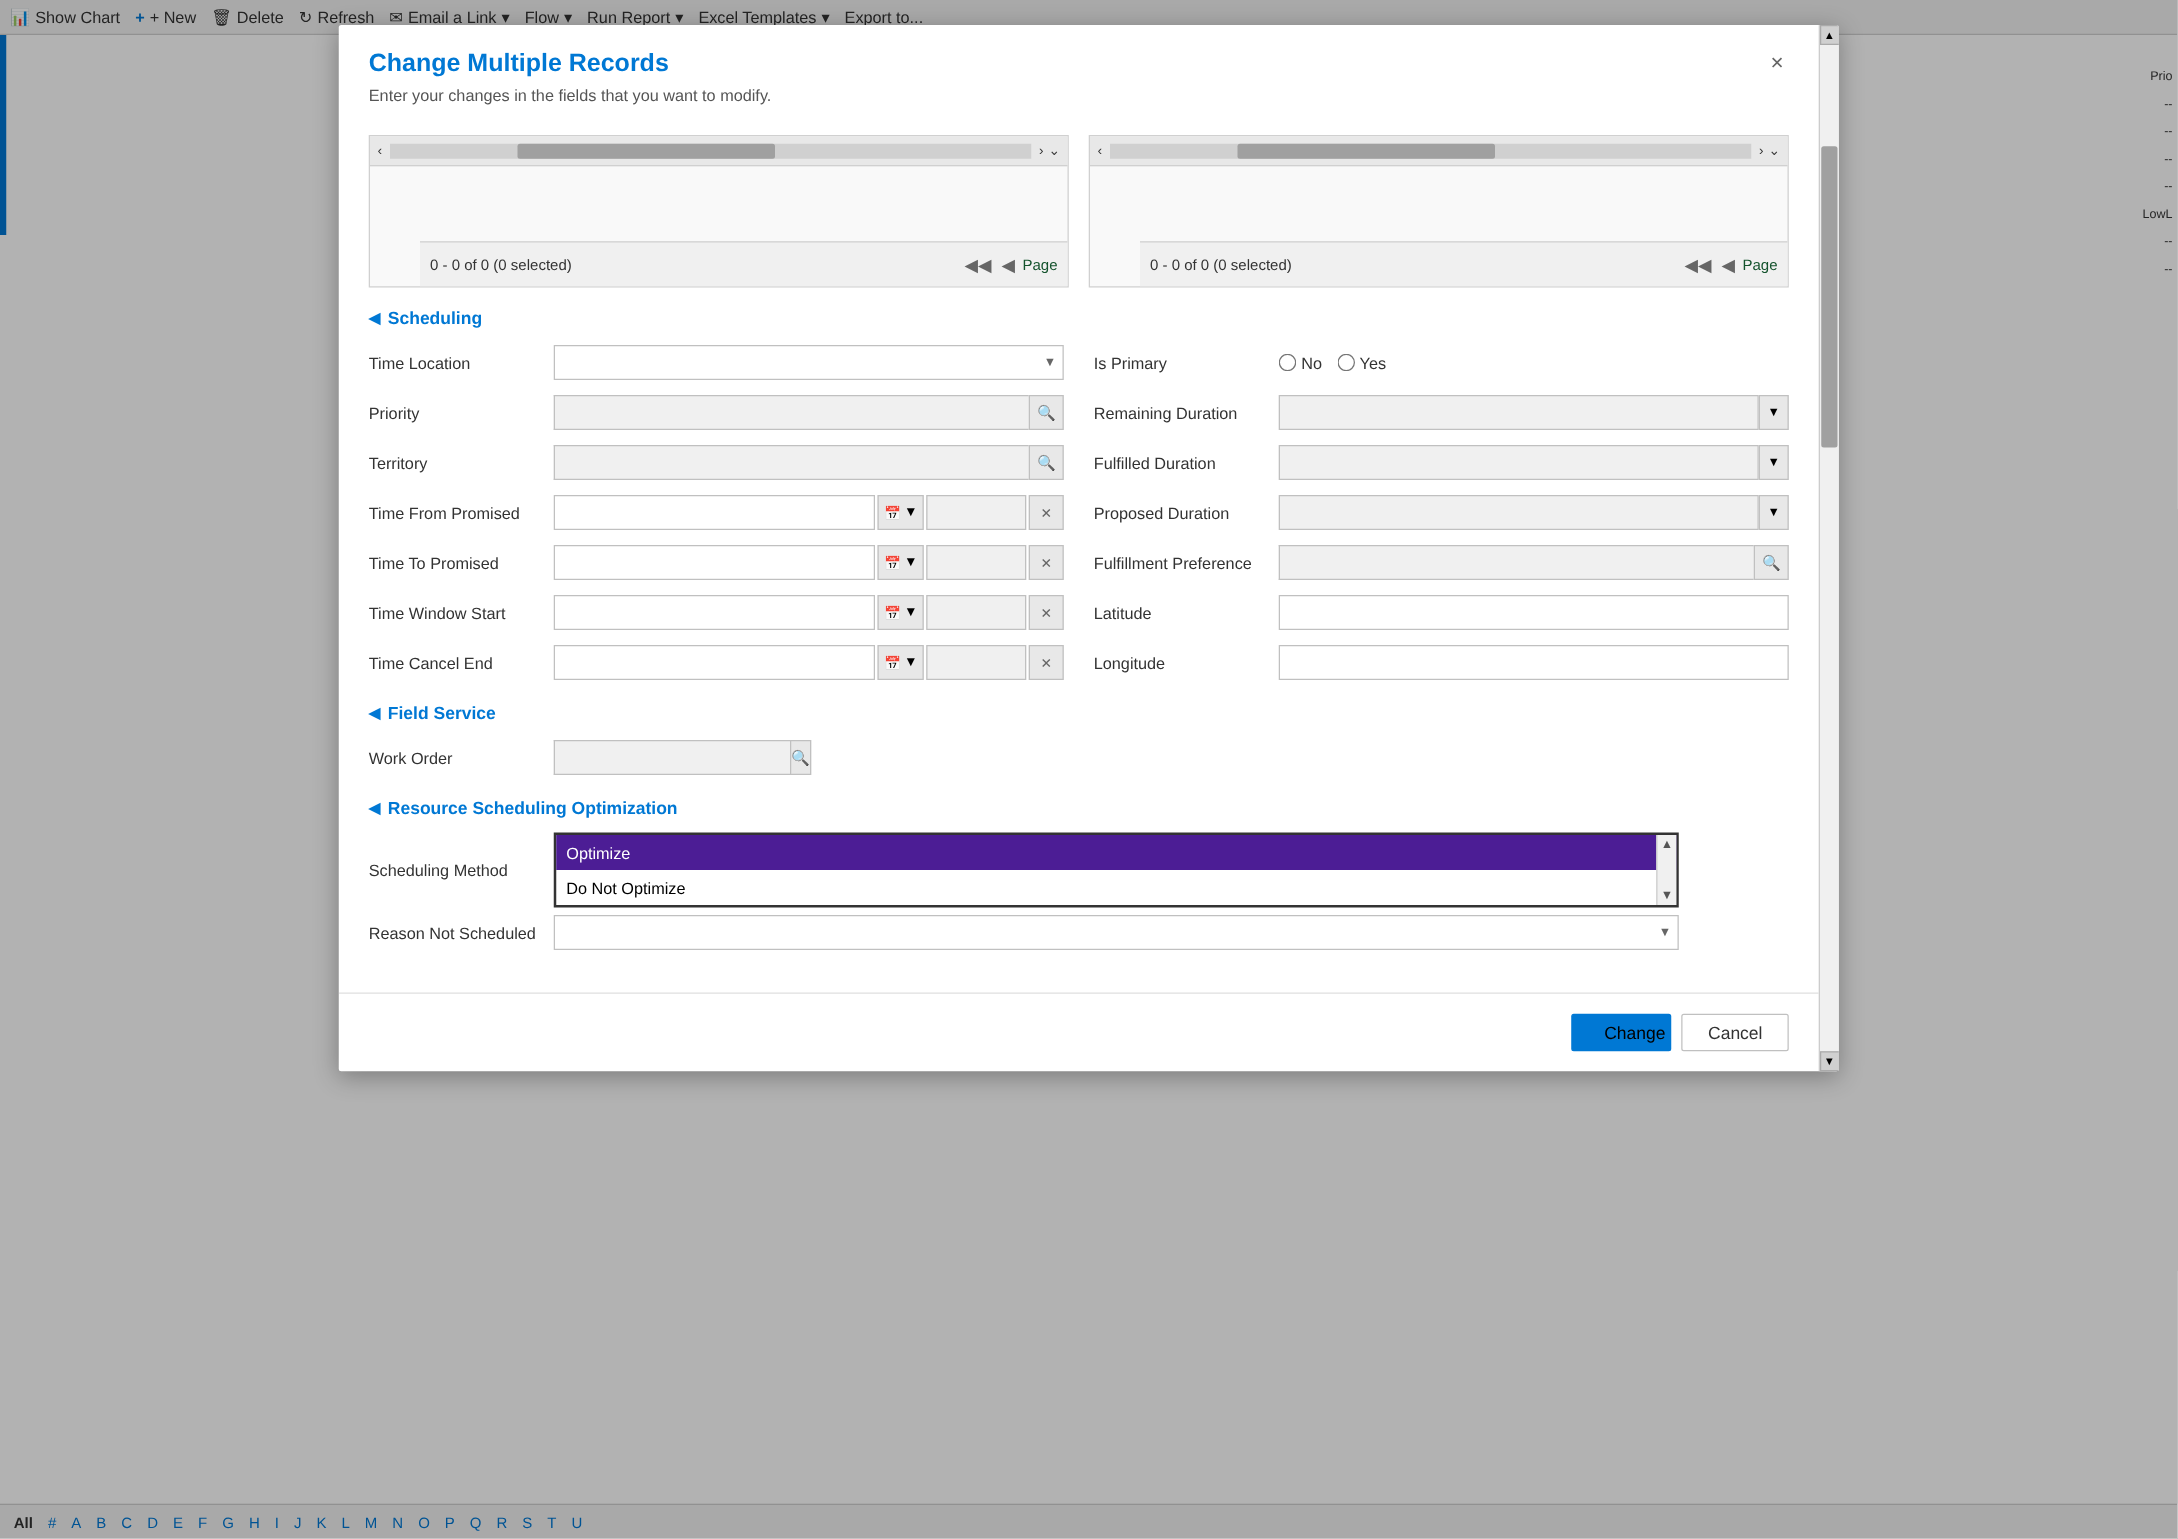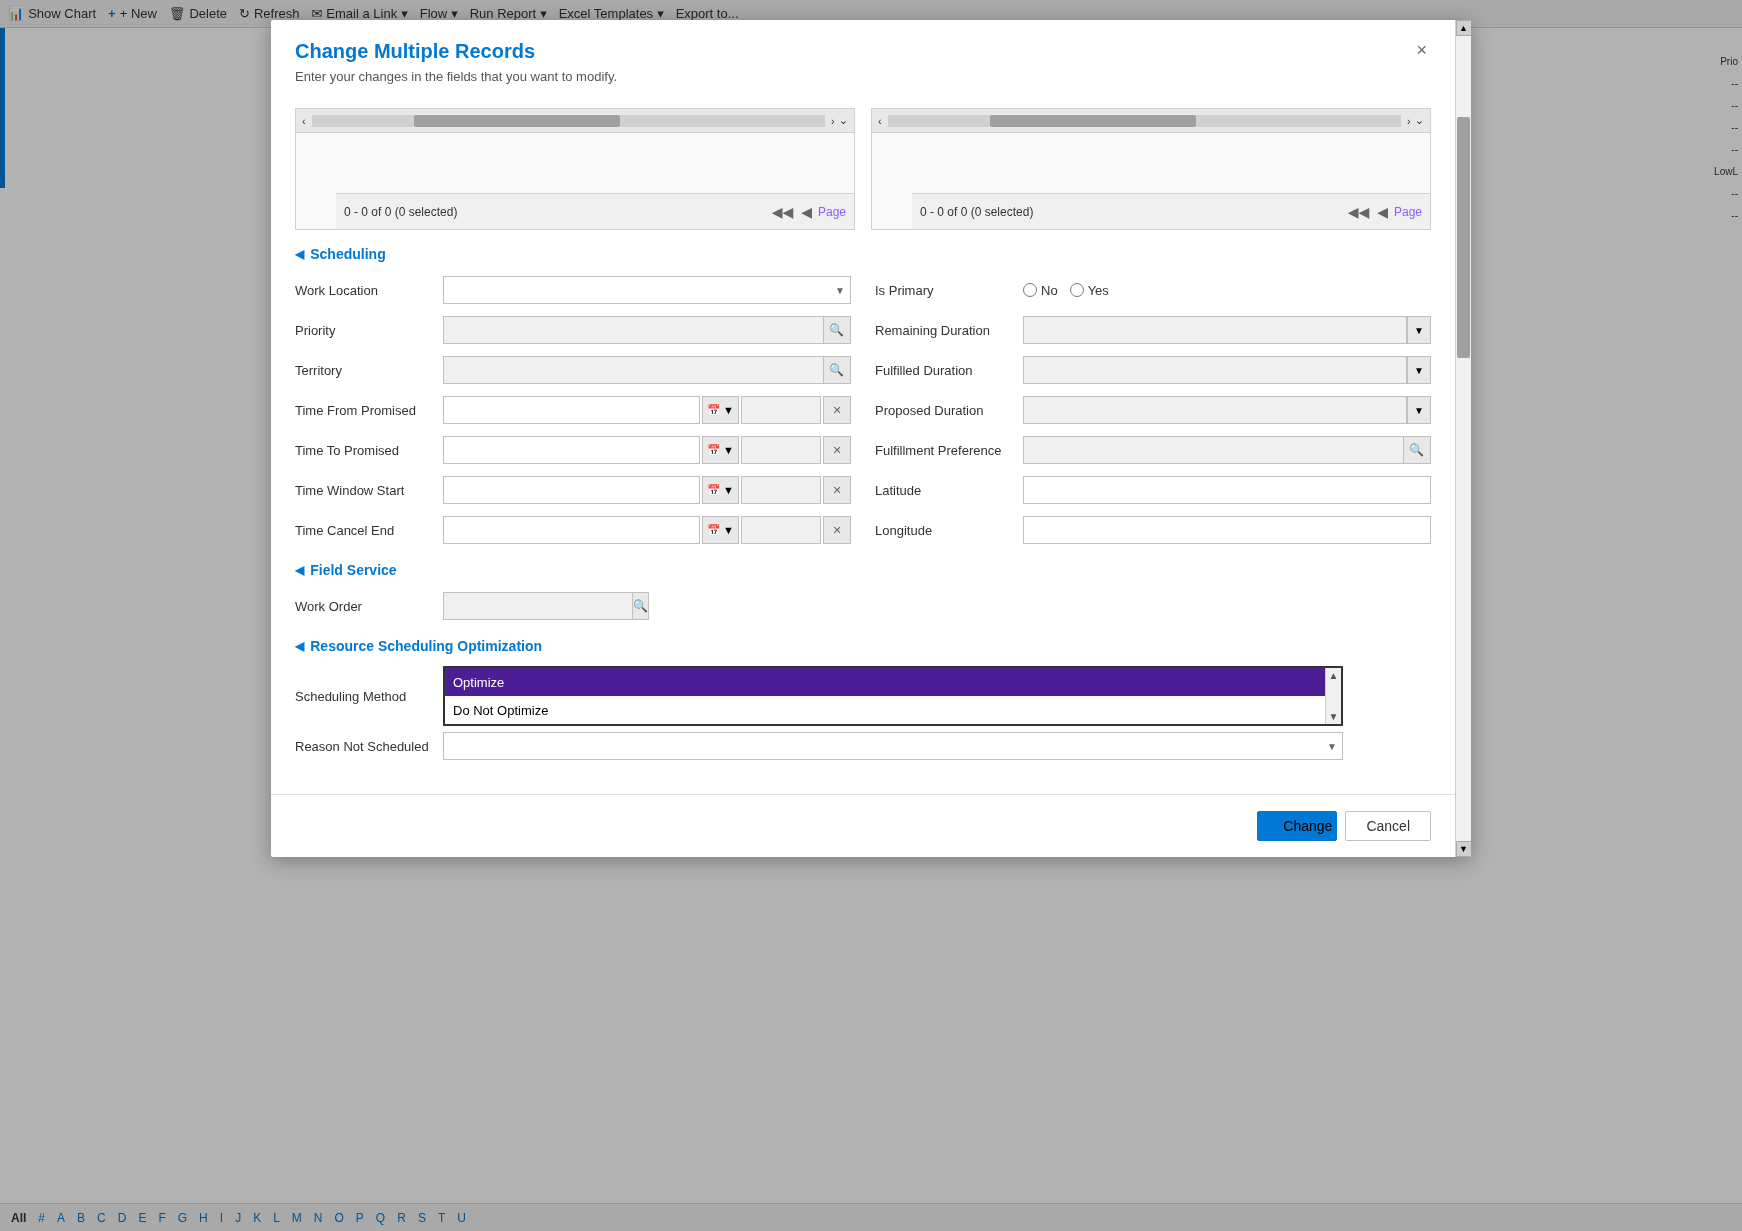--- a/index.html
+++ b/index.html
@@ -225,21 +225,21 @@
     .panel-btn {
       background: none;
       border: none;
       cursor: pointer;
       font-size: 14px;
       color: #666;
       padding: 0 2px;
     }
     .panel-page-text {
       font-size: 12px;
-      color: #8b5cf6;
+      color: #14532d;
     }
 
     
     .section-header {
       display: flex;
       align-items: center;
       gap: 6px;
       margin: 16px 0 12px 0;
       color: #0078d4;
       font-size: 14px;
@@ -693,21 +693,21 @@
         </div>
 
         <div class="section-header">
           <span class="section-collapse-icon">◀</span>
           <span>Scheduling</span>
         </div>
 
         <div class="form-grid">
 
           <div class="form-row">
-            <span class="form-label">Work Location</span>
+            <span class="form-label">Time Location</span>
             <div class="select-wrapper">
               <select class="form-select"></select>
               <span class="select-caret">▼</span>
             </div>
           </div>
 
           <div class="form-row">
             <span class="form-label">Is Primary</span>
             <div class="radio-group">
               <label class="radio-option">

